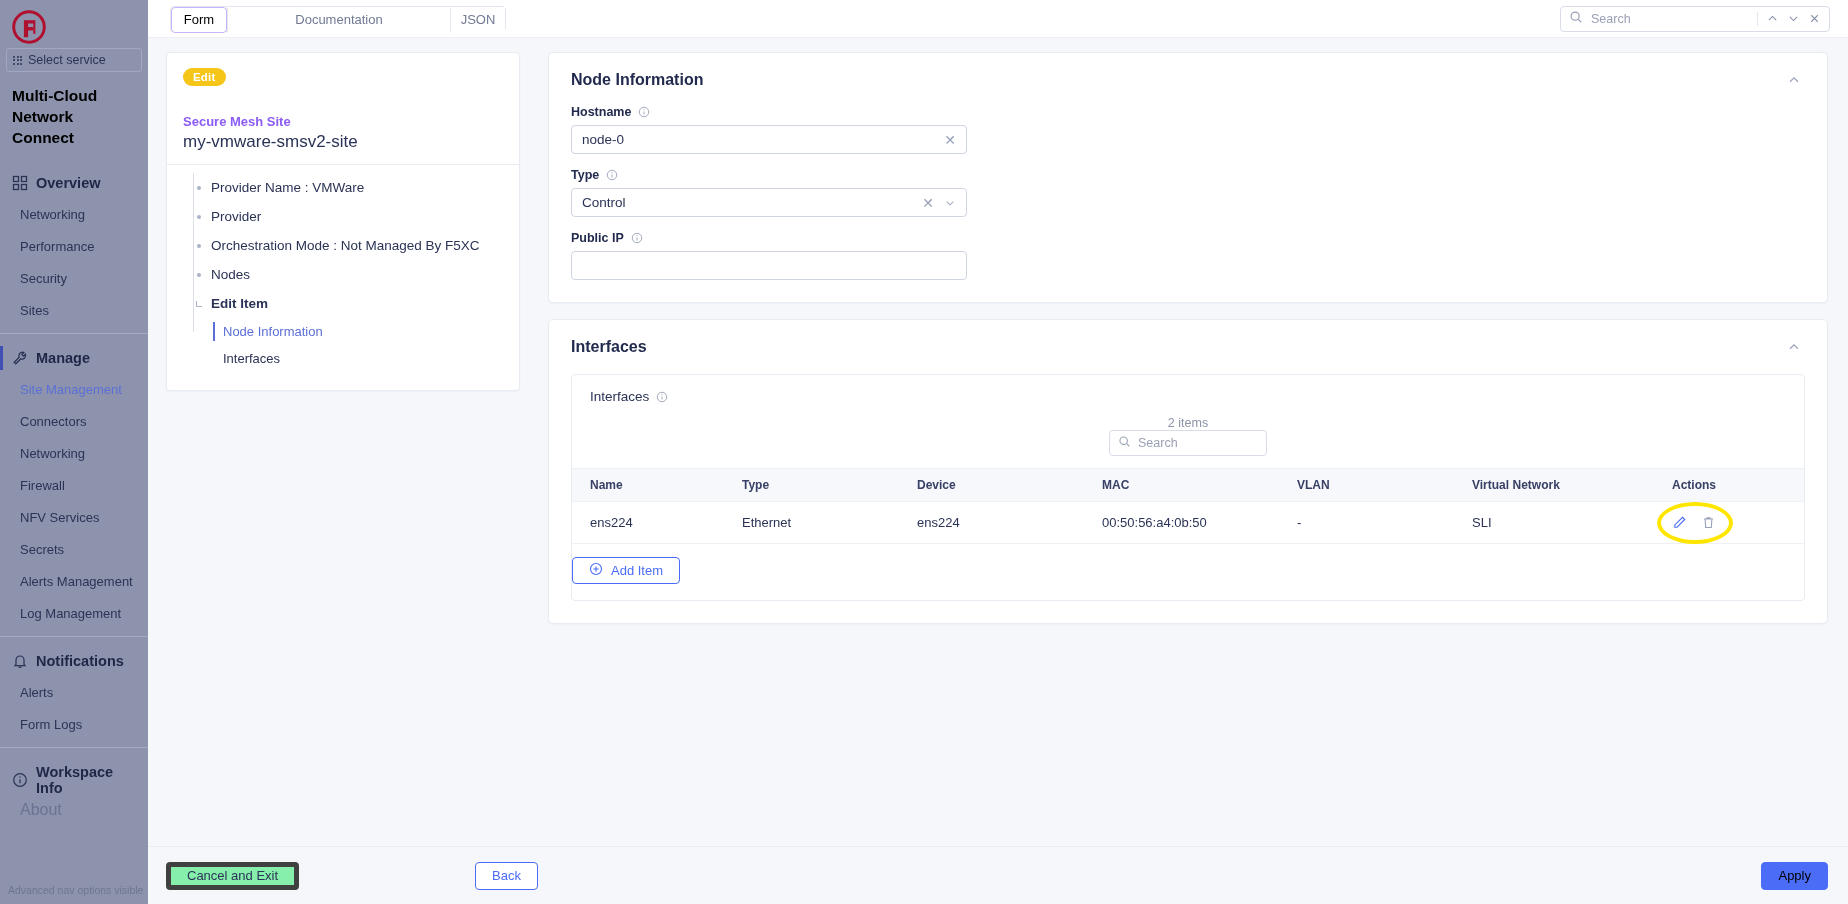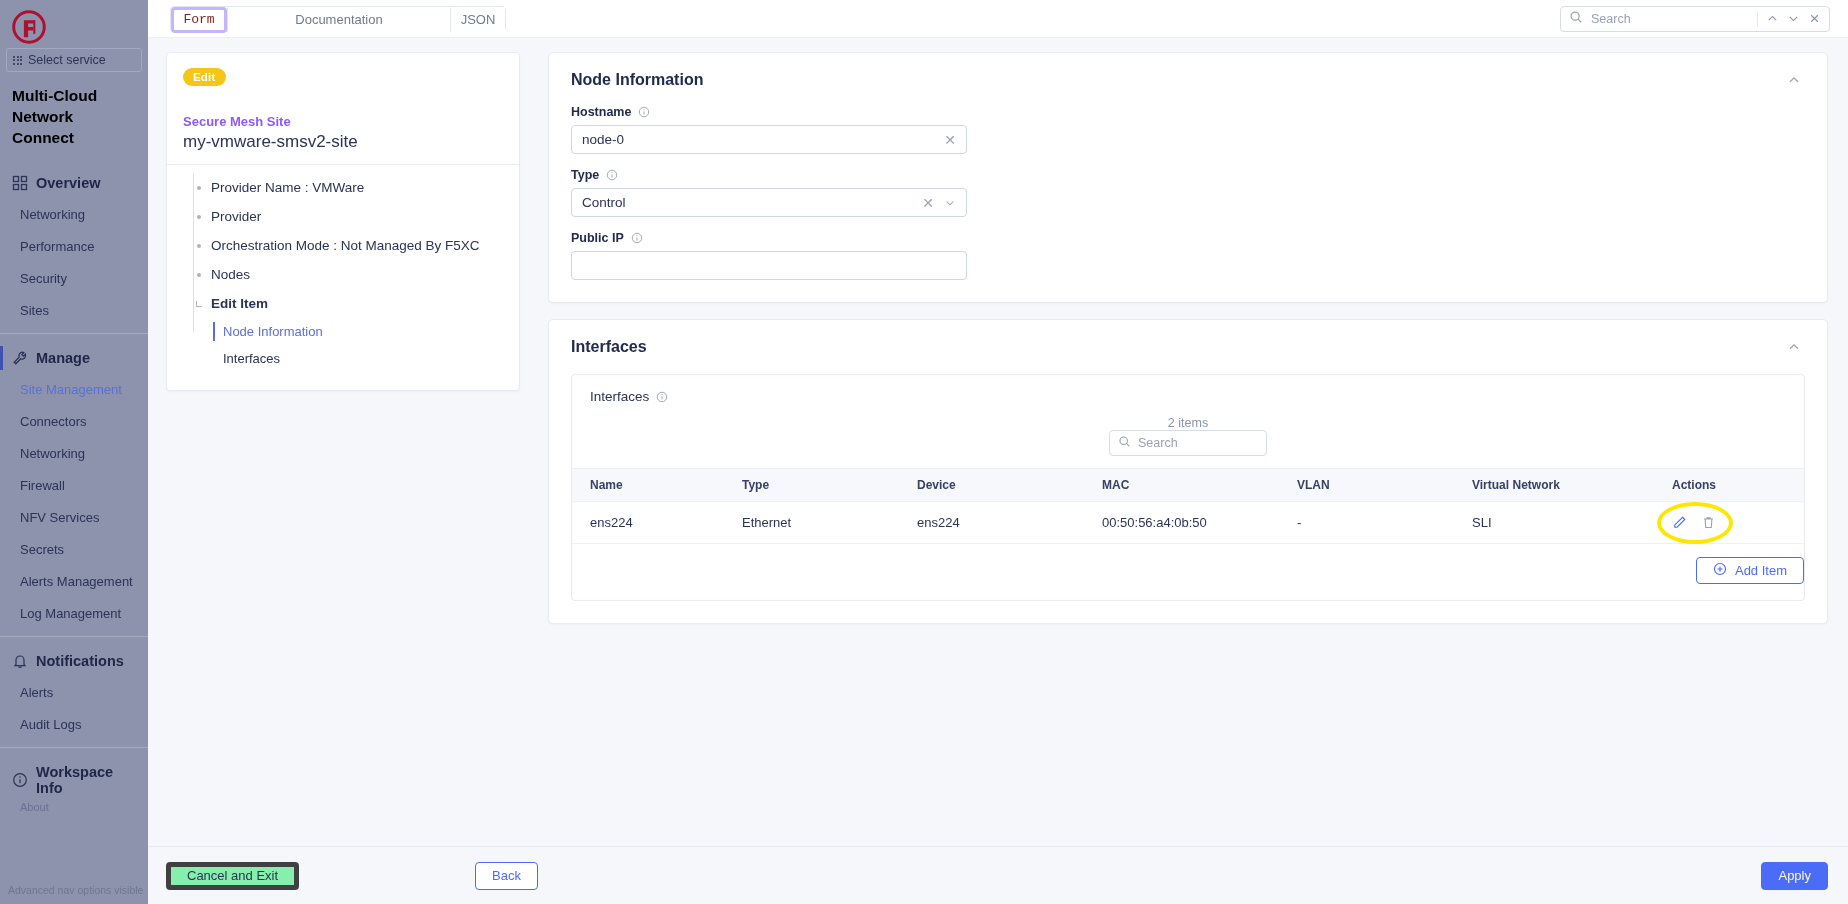--- a/index.html
+++ b/index.html
@@ -51,21 +51,21 @@
   .sb-head.active::before {
     content:""; position:absolute; left:0; top:6px; bottom:4px; width:3px; background:#3f51b5;
   }
   .sb-ic { width: 16px; height: 16px; display:inline-block; flex:0 0 16px; }
   .sb-item {
     padding: 4px 12px 4px 20px;
     font-size: 13px; color: #2b3356; line-height: 1.85;
     white-space: nowrap;
   }
   .sb-item.sel { color: #5c6fd6; }
-  .sb-sub { padding: 0 12px 0 20px; font-size: 11px; color: #6b7292; margin-top:-3px;}
+  .sb-sub { padding: 0 12px 0 20px; font-size: 16px; color: #6b7292; margin-top:-3px;}
   .sb-foot {
     position: absolute; bottom: 8px; left: 0; right: 8px;
     font-size: 10.5px; color: #6f768f; padding: 0 8px;
     white-space: nowrap;
   }
 
   
   .main { flex: 1; position: relative; height: 904px; background: #f5f7fa; overflow: hidden; }
 
   .topbar {
@@ -78,22 +78,22 @@
   .seg-btn {
     display:flex; align-items:center; justify-content:center;
     font-size: 13px; color: #707a93; background: #fff;
     border: 1px solid transparent;
     height: 26px;
   }
   .seg-btn.w1 { width: 56px; }
   .seg-btn.w2 { width: 224px; border-left:1px solid #e2e6ee; border-right:1px solid #e2e6ee;}
   .seg-btn.w3 { width: 54px; }
   .seg-btn.active {
-    color: #7f1d1d; border: 3px solid #c4b5fd; border-radius: 4px;
-    position: relative; z-index: 2; background:#fff;font-family:Liberation Mono, monospace;
+    color: #000000; border: 1px solid #c4b5fd; border-radius: 4px;
+    position: relative; z-index: 2; background:#fff;
   }
   .topbar-spacer { flex: 1; }
   .searchbox {
     width: 270px; height: 26px; border:1px solid #d7dce7; border-radius: 4px;
     display: flex; align-items: center; gap: 8px; padding: 0 8px; background:#fff;
   }
   .searchbox .ph { flex:1; font-size: 12.5px; color:#9aa1b4; }
   .sb-divider { width:1px; height:14px; background:#e2e6ee; }
   .nav-ic { color:#8a93ab; display:flex; align-items:center; cursor:pointer;}
 
@@ -193,40 +193,40 @@
   th.col-name { padding-left: 18px; }
   .acts { display:flex; align-items:center; gap: 14px; position: relative; }
   .ic-btn { cursor:pointer; display:flex; }
   .ic-edit { color:#4a6cf7; }
   .ic-del  { color:#9aa3ba; }
   .highlight-ring {
     position:absolute; left:-15px; top:-13px; width: 76px; height: 42px;
     border: 4px solid #ffe600; border-radius: 50%;
     pointer-events:none;
   }
-  .addrow { padding: 13px 0 16px 0; display:flex; justify-content:flex-end; }
+  .addrow { padding: 13px 0 16px 0; display:flex; justify-content:flex-start; }
   .btn-add {
     display:flex; align-items:center; gap:8px; height:27px; padding: 0 16px;
     border:1px solid #4a6cf7; color:#4a6cf7; border-radius:4px; font-size:13px;
     background:#fff; cursor:pointer;
   }
 
   
   .footer {
     position:absolute; left:0; right:0; bottom:0; height: 58px;
     background:#f5f7fa; border-top:1px solid #e8ebf2;
     display:flex; align-items:center; padding: 0 20px 0 18px;
   }
   .btn {
     height: 28px; border-radius:4px; font-size:13px; display:flex; align-items:center;
     justify-content:center; cursor:pointer; padding: 0 16px;
   }
   .btn-cancel { background:#86efac; border:5px solid #404040; color:#2b3356; min-width: 118px; }
   .btn-back { background:#fff; border:1px solid #4a6cf7; color:#4a6cf7; min-width: 58px; margin-left: 176px;}
-  .btn-apply { background:#4a6cf7; border:1px solid #4a6cf7; color:#fef9c3; min-width: 62px; margin-left:auto;}
+  .btn-apply { background:#4a6cf7; border:1px solid #4a6cf7; color:#000000; min-width: 62px; margin-left:auto;}
 </style>
 </head>
 <body>
 
 <div class="app">
 
   <aside class="sidebar">
     <div class="sb-logo">
       <svg class="f5-logo" viewBox="0 0 40 40">
         <circle cx="20" cy="20" r="18" fill="none" stroke="#b01030" stroke-width="3.5"></circle>
@@ -297,21 +297,21 @@
       <div class="sb-head">
         <span class="sb-ic">
           <svg viewBox="0 0 16 16" width="16" height="16" fill="none" stroke="#2b3356" stroke-width="1.2">
             <path d="M4 11.5V7a4 4 0 0 1 8 0v4.5l1 1.2H3z"></path>
               <path d="M6.6 13.5a1.5 1.5 0 0 0 2.8 0"></path>
           </svg>
         </span>
         <span>Notifications</span>
       </div>
       <div class="sb-item">Alerts</div>
-      <div class="sb-item">Audit Logs</div>
+      <div class="sb-item">Form Logs</div>
     </div>
 
     <div class="sb-sep"></div>
 
     <div class="sb-group">
       <div class="sb-head">
         <span class="sb-ic">
           <svg viewBox="0 0 16 16" width="16" height="16" fill="none" stroke="#2b3356" stroke-width="1.2">
             <circle cx="8" cy="8" r="6.3"></circle>
               <path d="M8 7.2v4"></path>

